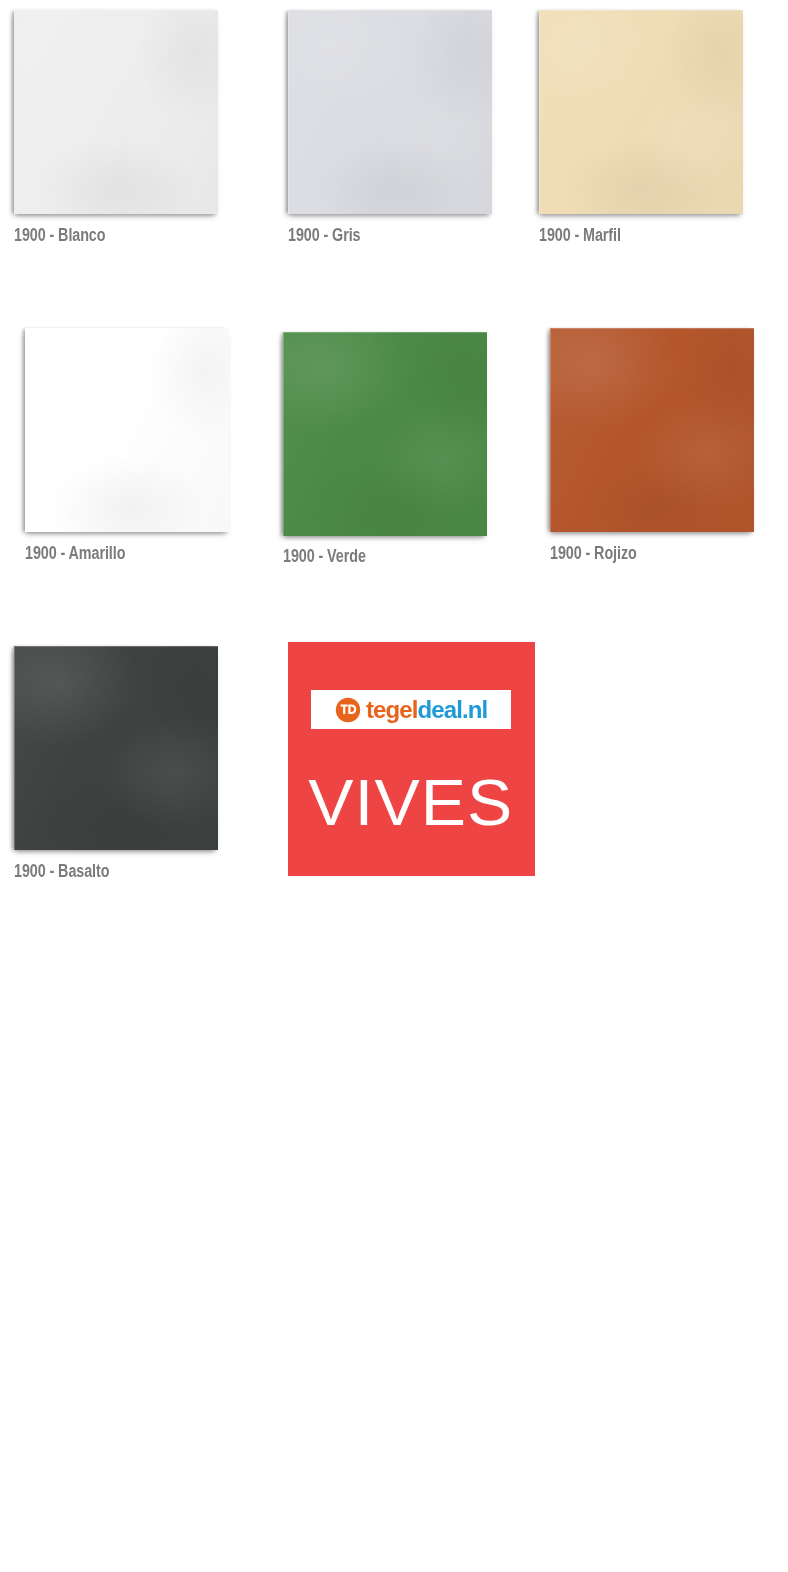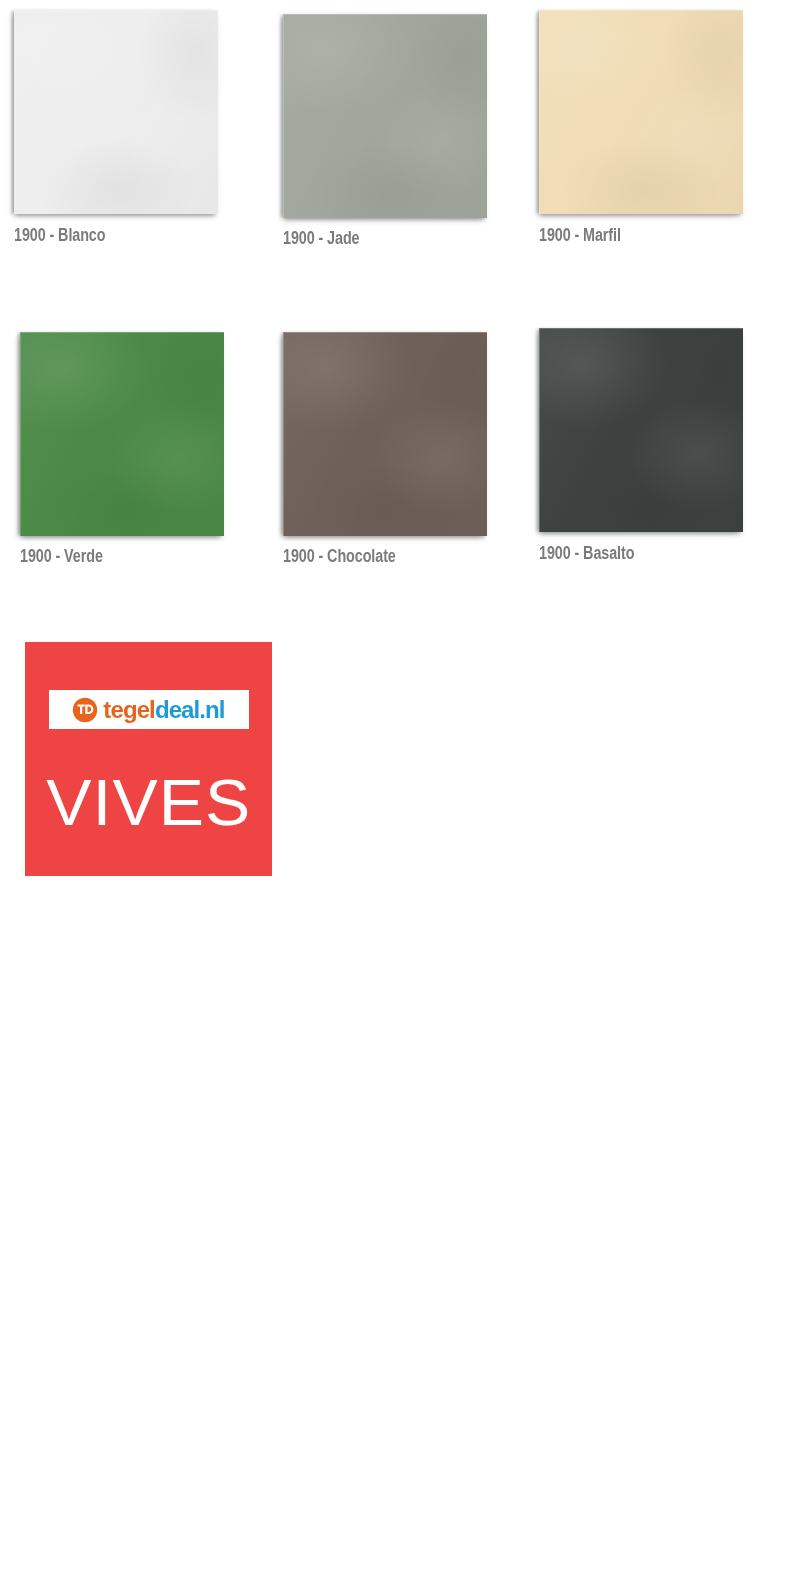--- a/index.html
+++ b/index.html
@@ -155,51 +155,57 @@
 
   <div class="grid">
 
     <div class="cell col1">
       <div class="swatch-wrap">
         <div class="swatch" style="background: rgb(238, 238, 239);"></div>
       </div>
       <div class="label">1900 - Blanco</div>
     </div>
 
+    <div class="cell col2">
+      <div class="swatch-wrap">
+        <div class="swatch" style="background: rgb(220, 221, 226);"></div>
+      </div>
+      <div class="label">1900 - Gris</div>
+    </div>
+
+
+    <div class="cell col1">
+      <div class="swatch-wrap">
+        <div class="swatch" style="background: rgb(240, 221, 182);"></div>
+      </div>
+      <div class="label">1900 - Marfil</div>
+    </div>
+
+    <div class="cell col2">
+      <div class="swatch-wrap">
+        <div class="swatch"></div>
+      </div>
+      <div class="label">1900 - Amarillo</div>
+    </div>
 
     <div class="cell col3">
       <div class="swatch-wrap">
-        <div class="swatch" style="background: rgb(162, 167, 157);"></div>
-      </div>
-      <div class="label">1900 - Jade</div>
-    </div>
-
-    <div class="cell col1">
-      <div class="swatch-wrap">
-        <div class="swatch" style="background: rgb(240, 221, 182);"></div>
-      </div>
-      <div class="label">1900 - Marfil</div>
-    </div>
-
-
-    <div class="cell col3">
-      <div class="swatch-wrap">
         <div class="swatch" style="background: rgb(75, 138, 70);"></div>
       </div>
       <div class="label">1900 - Verde</div>
     </div>
 
 
-
-    <div class="cell col3">
-      <div class="swatch-wrap">
-        <div class="swatch" style="background: rgb(111, 97, 89);"></div>
-      </div>
-      <div class="label">1900 - Chocolate</div>
-    </div>
+    <div class="cell col2">
+      <div class="swatch-wrap">
+        <div class="swatch" style="background: rgb(180, 86, 44);"></div>
+      </div>
+      <div class="label">1900 - Rojizo</div>
+    </div>
+
 
 
 
 
     <div class="cell col1">
       <div class="swatch-wrap">
         <div class="swatch" style="background: rgb(61, 66, 64);"></div>
       </div>
       <div class="label">1900 - Basalto</div>
     </div>

